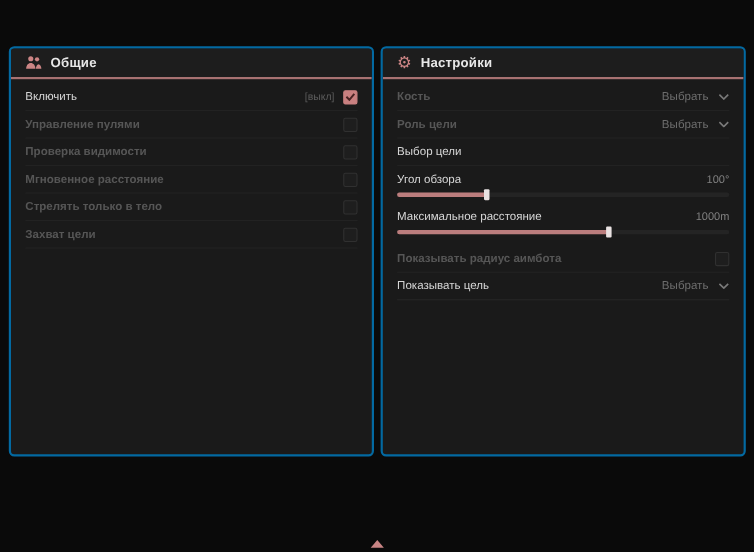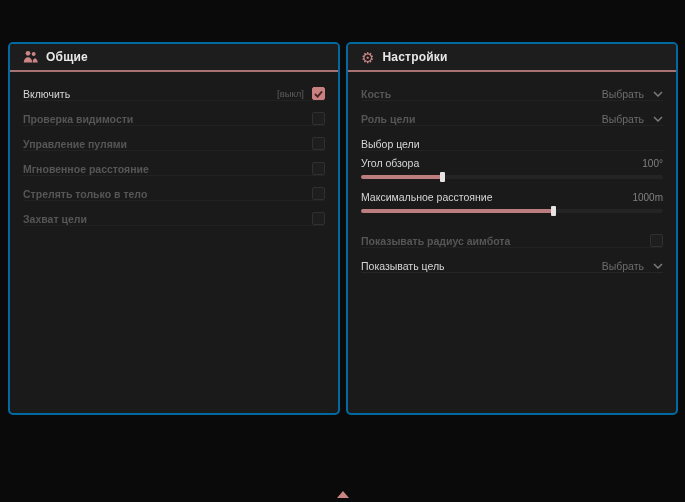--- a/index.html
+++ b/index.html
@@ -22,21 +22,21 @@
     height:28px; display:flex; align-items:center; gap:8px;
     padding:0 13px; border-bottom:2px solid #a87272;
     background:#1d1d1d;
   }
   .panel-title { font-size:12px; font-weight:bold; color:#e8e8e8; letter-spacing:.2px; }
   .hdr-icon { color:#cc8585; display:flex; align-items:center; }
   .gear-glyph { font-size:15px; line-height:1; color:#cc8585; }
   .panel-body { padding:4px 13px 0 13px; }
 
   .row {
-    display:flex; align-items:flex-end; justify-content:space-between;
+    display:flex; align-items:center; justify-content:space-between;
     min-height:25px; border-bottom:1px solid #222222;
     font-size:10.5px;
   }
   .row .lbl { color:#d6d6d6; }
   .row .lbl.dim { color:#565656;font-weight:bold; }
   .right-grp { display:flex; align-items:center; gap:8px; }
   .hotkey { font-size:9.5px; color:#5c5c5c; }
 
   .cb {
     width:13px; height:13px; border-radius:2px;
@@ -91,26 +91,26 @@
         <span class="hotkey">[выкл]</span>
         <span class="cb checked">
           <svg width="9" height="8" viewBox="0 0 10 8">
             <polyline points="1,4 4,7 9,1" fill="none" stroke="#4a2424" stroke-width="2"></polyline>
           </svg>
         </span>
       </span>
     </div>
 
     <div class="row">
+      <span class="lbl dim">Управление пулями</span>
+      <span class="cb"></span>
+    </div>
+
+    <div class="row">
       <span class="lbl dim">Проверка видимости</span>
-      <span class="cb"></span>
-    </div>
-
-    <div class="row">
-      <span class="lbl dim">Управление пулями</span>
       <span class="cb"></span>
     </div>
 
     <div class="row">
       <span class="lbl dim">Мгновенное расстояние</span>
       <span class="cb"></span>
     </div>
 
     <div class="row">
       <span class="lbl dim">Стрелять только в тело</span>

